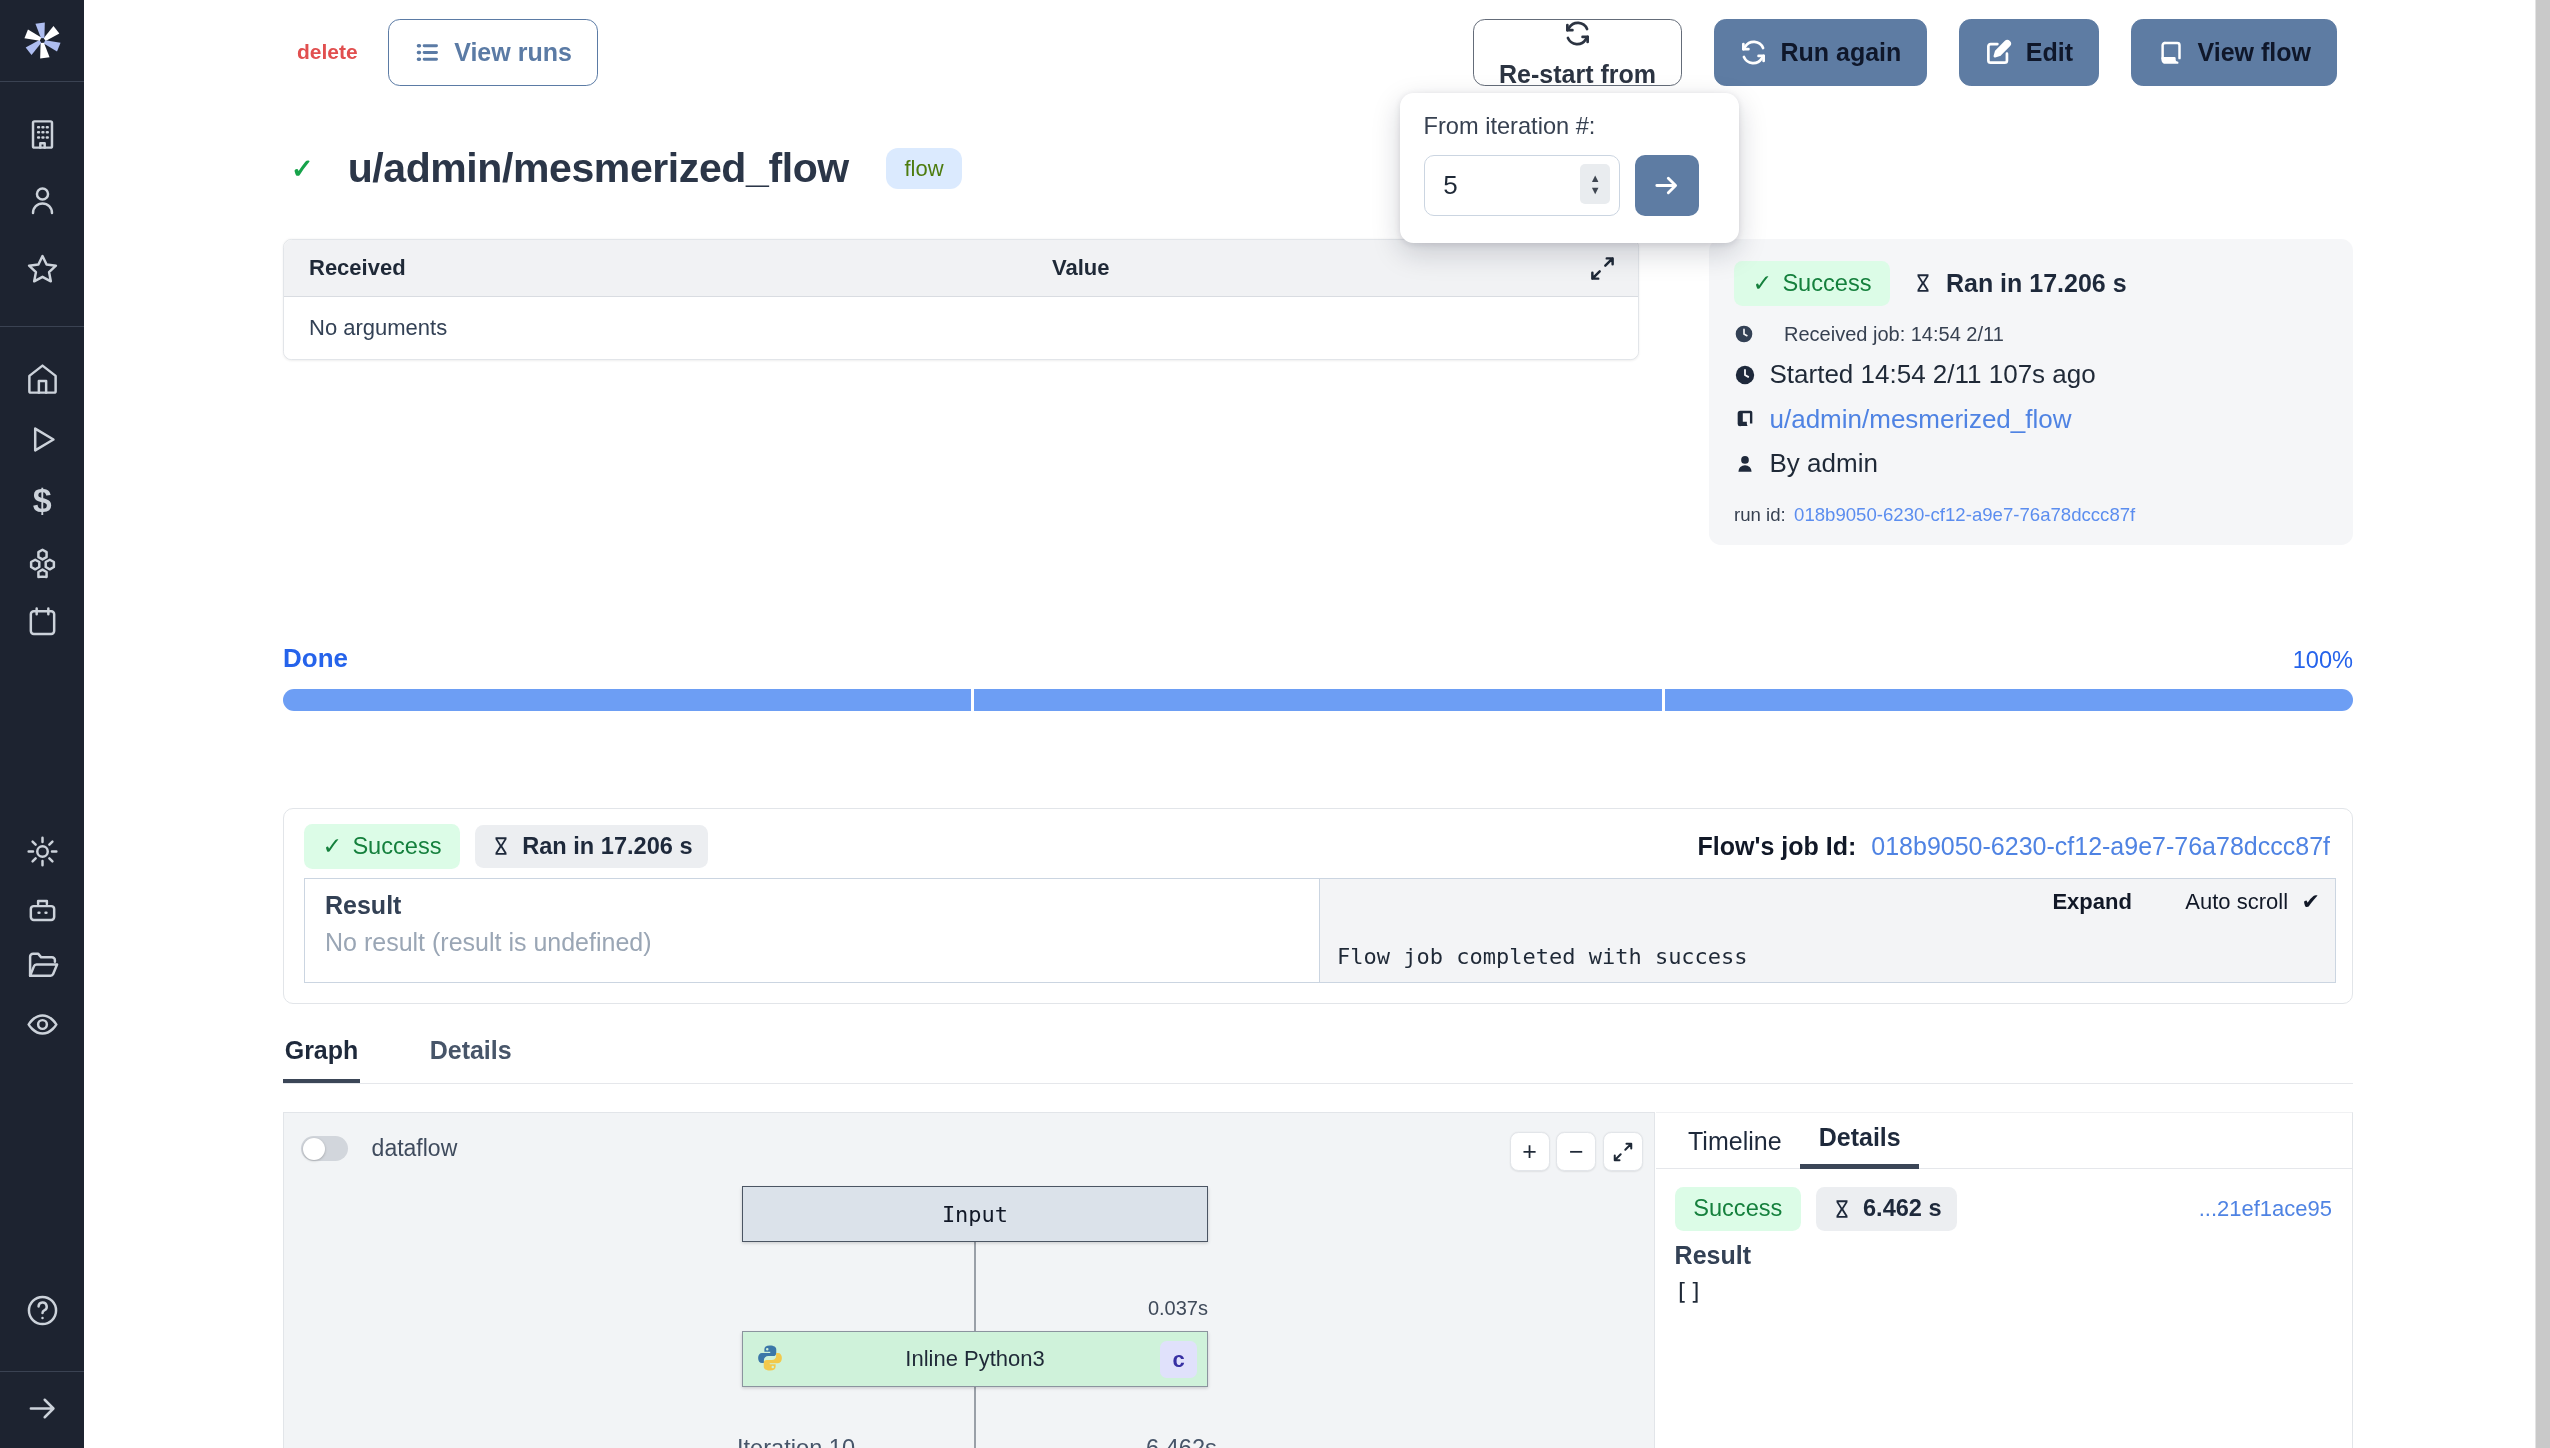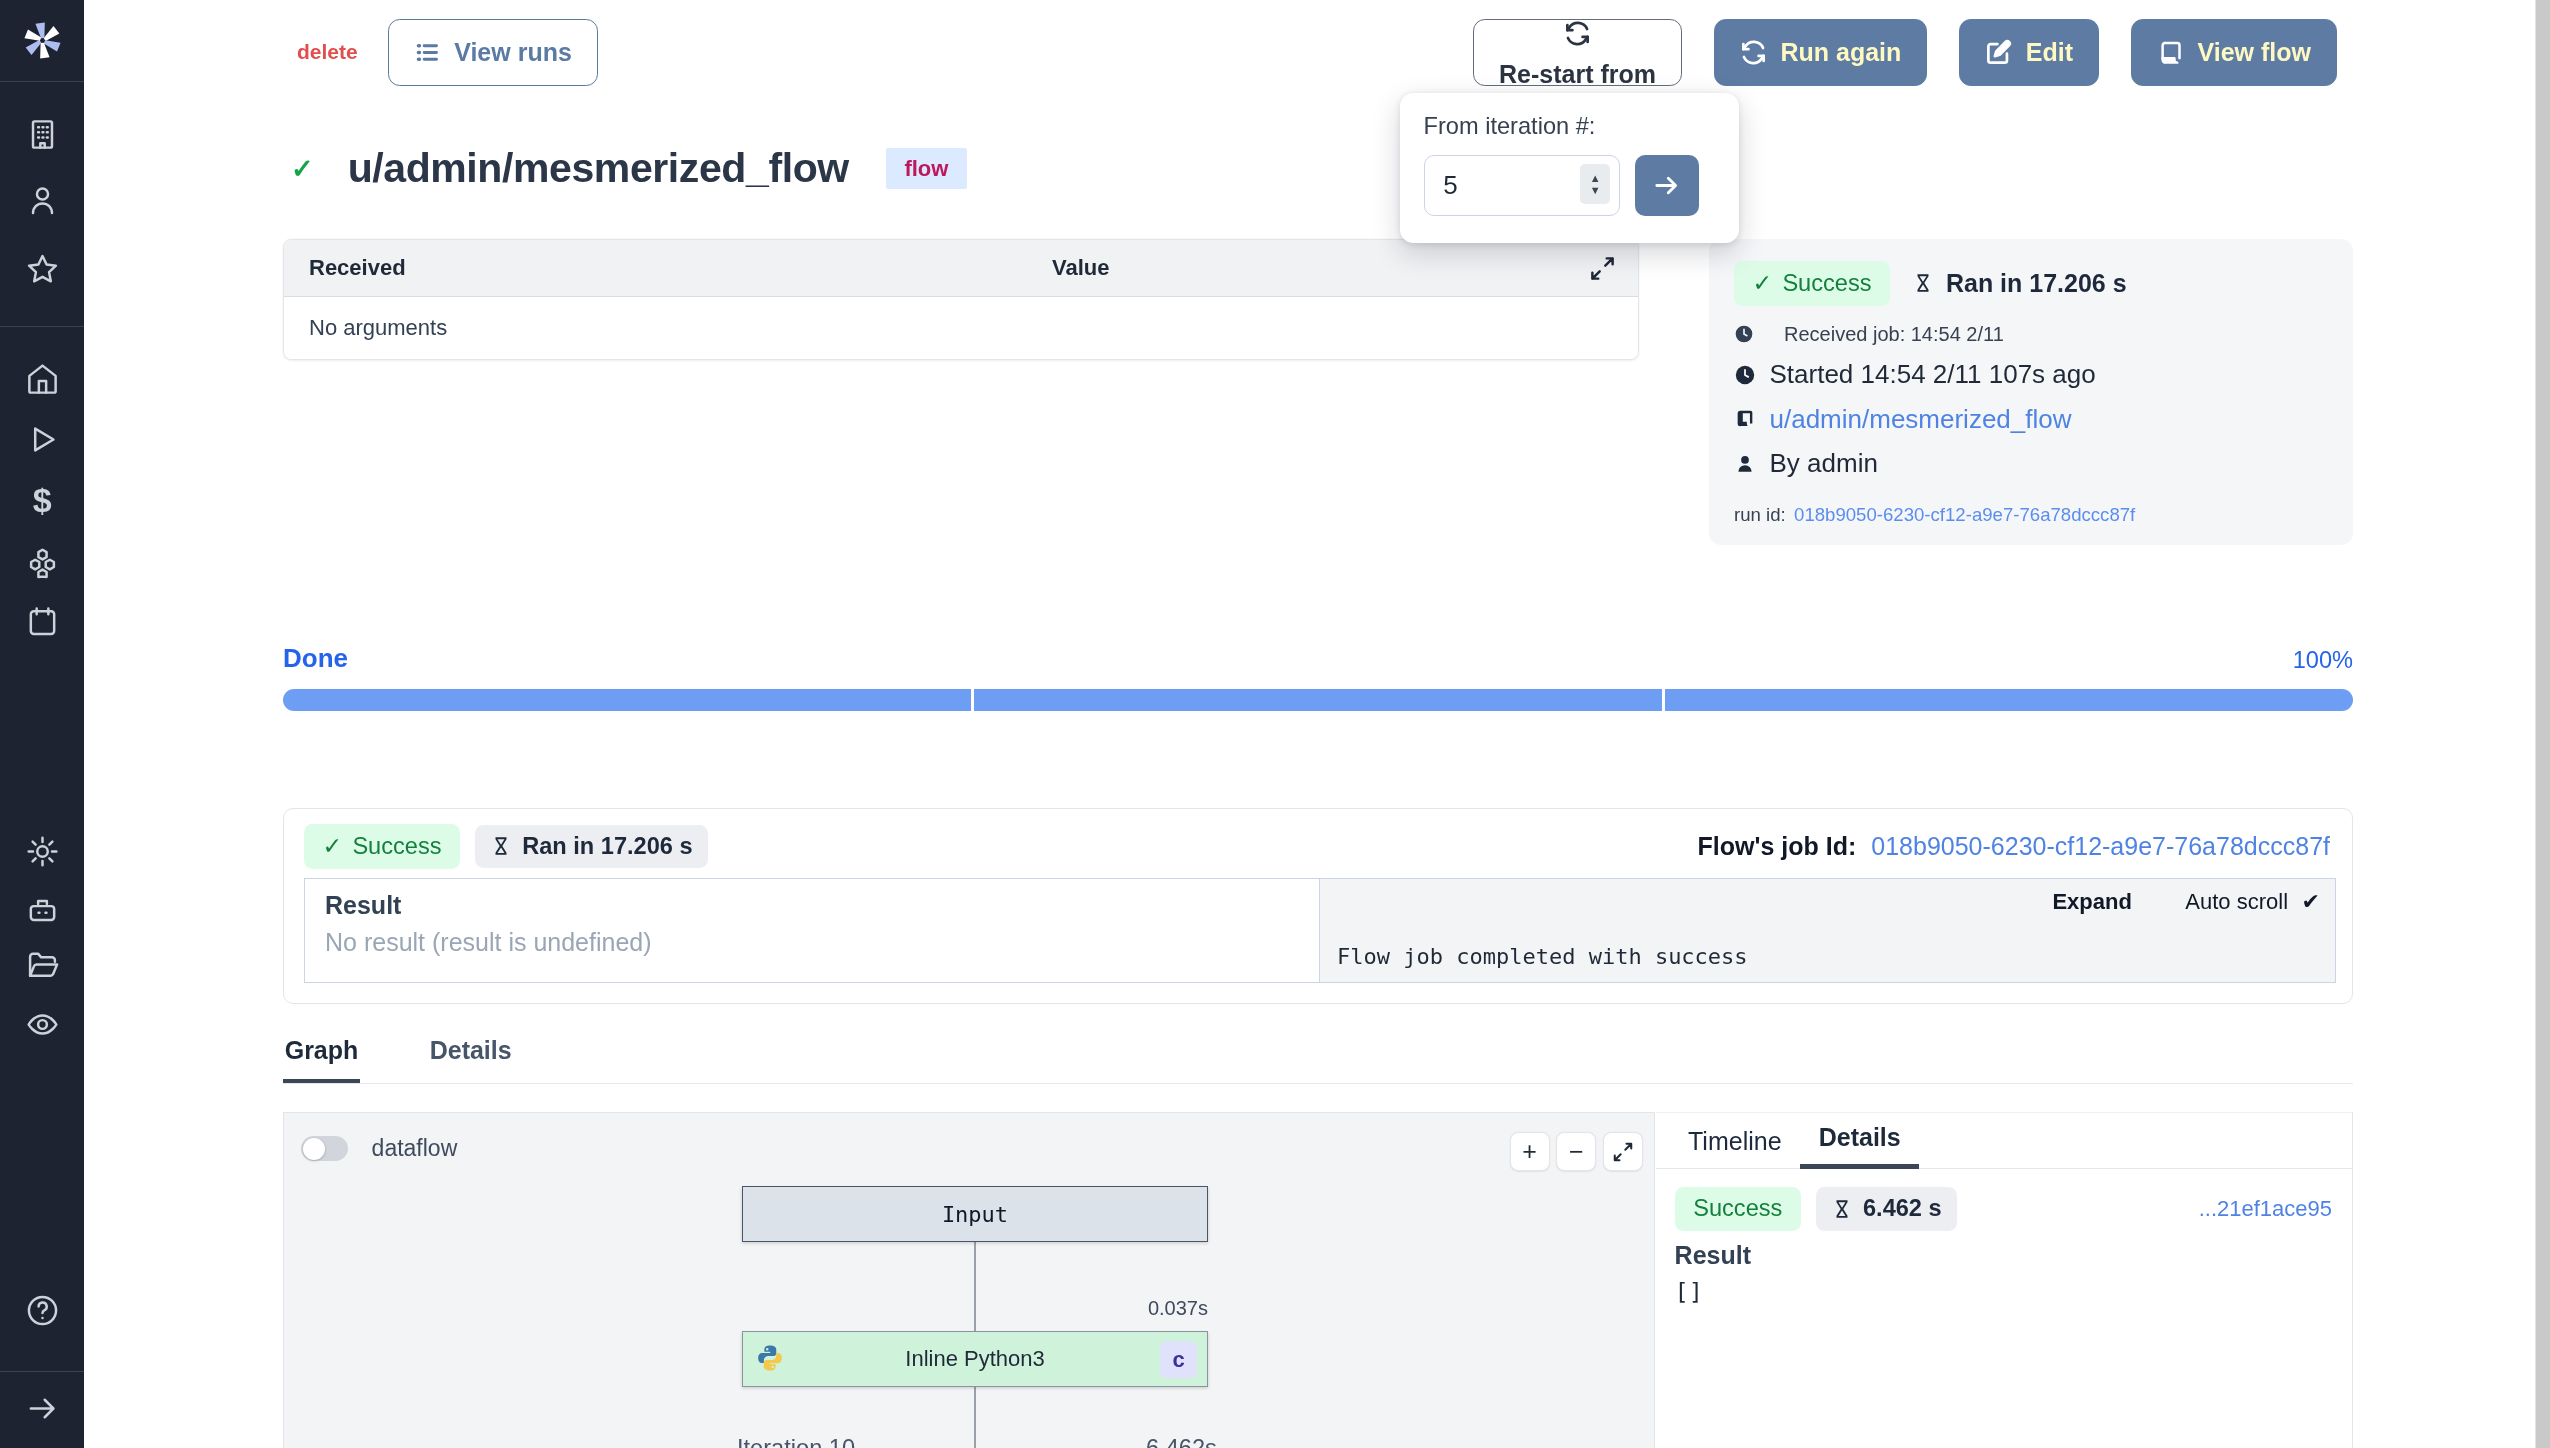--- a/index.html
+++ b/index.html
@@ -23,42 +23,42 @@
   .side-icon svg { width:35px; height:35px; stroke:currentColor; fill:none; stroke-width:1.7; stroke-linecap:round; stroke-linejoin:round; }
   .side-icon .glyph { font-size:34px; font-weight:700; color:#ccd2da; }
 
   
   .header-left { position:absolute; left:297px; top:18.6px; height:67px; display:flex; align-items:center; gap:30px; }
   .delete-link { color:#e14f4f; font-size:21px; font-weight:700; cursor:pointer; }
   .btn { display:flex; align-items:center; gap:13.5px; height:67px; padding:0 25px; border-radius:11.8px; font-size:25px; font-weight:700; cursor:pointer; }
   .btn svg { width:27px; height:27px; }
   .btn-outline-blue { background:#fff; border:1.7px solid #5b7ba5; color:#5b7ba5; }
   .btn-outline-gray { background:#fff; border:1.7px solid #646c79; color:#2c3442;flex-direction:column; }
-  .btn-primary { background:#5e7ca3; border:1.7px solid #5e7ca3; color:#fef9c3; }
+  .btn-primary { background:#5e7ca3; border:1.7px solid #5e7ca3; color:#0f172a; }
   .header-right { position:absolute; right:213px; top:18.6px; display:flex; gap:32px; }
   .kbd { display:inline-flex; align-items:center; justify-content:center; min-width:32px; height:35px; background:#e8eaee; border-radius:6.7px; font-size:20px; font-weight:500; color:#374151; }
 
   
   .popup { position:absolute; left:1400px; top:93px; width:339px; height:150px; background:#fff; border-radius:13.5px;
            box-shadow:0 10px 29px rgba(15,23,42,.18), 0 1.7px 6.7px rgba(15,23,42,.10); z-index:50; padding:20px 23.6px; }
   .popup-label { font-size:23.6px; color:#374151; }
   .popup-row { margin-top:15px; display:flex; gap:15px; }
   .num-input { position:relative; width:196px; height:61px; border:1.7px solid #cbd5e1; border-radius:10px; background:#fff; display:flex; align-items:center; }
   .num-input input { border:none; outline:none; width:127px; margin-left:18.6px; font-size:26px; color:#1f2937; font-family:inherit; }
   .spinner { position:absolute; right:8.4px; top:8.4px; width:30px; height:40px; background:#e9ecef; border-radius:5px;
              display:flex; flex-direction:column; align-items:center; justify-content:center; gap:1.7px; color:#3f4651; cursor:pointer; }
   .spinner span { font-size:11px; line-height:11px; }
   .go-btn { width:64px; height:61px; background:#5e7ca3; border-radius:10px; display:flex; align-items:center; justify-content:center; cursor:pointer; }
   .go-btn svg { width:29px; height:29px; stroke:#fff; stroke-width:2.4; fill:none; stroke-linecap:round; stroke-linejoin:round; }
 
   
   .title-row { position:absolute; left:291px; top:145px; display:flex; align-items:center; }
   .title-check { color:#16a34a; font-size:27px; font-weight:700; margin-right:34px; }
   .flow-title { font-size:41px; font-weight:800; color:#2b3648; letter-spacing:-0.4px; }
-  .flow-badge { margin-left:37px; background:#dbeafe; color:#be185d; font-size:22px; font-weight:700; padding:7.6px 18.6px; border-radius:2px; }
+  .flow-badge { margin-left:37px; background:#dbeafe; color:#4d7c0f; font-size:22px; font-weight:400; padding:7.6px 18.6px; border-radius:12px; }
 
   
   .args-table { position:absolute; left:283px; top:239px; width:1356px; border-radius:8.4px; overflow:hidden;
                 border:0.8px solid #e2e5e9; box-shadow:0 0.8px 2.5px rgba(0,0,0,.07); background:#fff; }
   .args-head { position:relative; height:57px; background:#f1f2f4; display:flex; align-items:center; border-bottom:0.8px solid #d9dce1; }
   .args-head .col1 { width:768px; padding-left:25px; font-size:22px; font-weight:700; color:#1f2937; }
   .args-head .col2 { font-size:22px; font-weight:700; color:#1f2937; }
   .expand-icon { position:absolute; right:22px; top:15px; width:27px; height:27px; color:#1f2937; cursor:pointer; }
   .expand-icon svg { width:27px; height:27px; stroke:currentColor; stroke-width:2.2; fill:none; stroke-linecap:round; stroke-linejoin:round; }
   .args-body { height:62px; display:flex; align-items:center; padding-left:25px; font-size:22px; color:#334155; background:#fff; }

